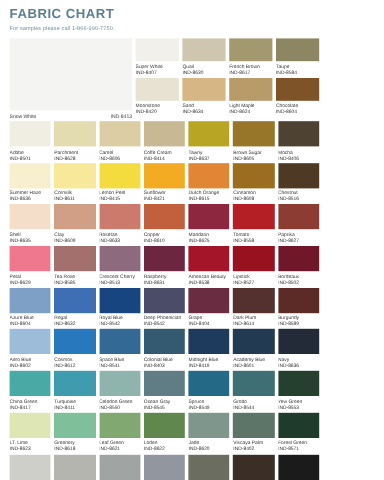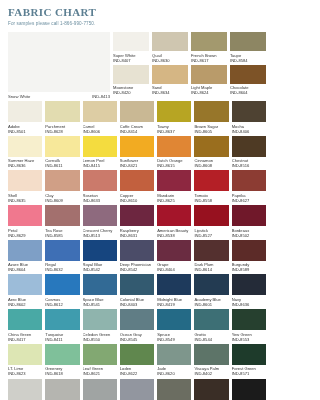--- a/index.html
+++ b/index.html
@@ -11,21 +11,20 @@
     overflow: hidden;
   }
   .page { width: 274px; height: 400px; padding: 6px 8px 0 8px; position: relative; }
 
   .title {
     color: #5c7f92;
     font-size: 11px;
     font-weight: bold;
     letter-spacing: 0.4px;
     line-height: 13px;
-    font-family: Liberation Serif, serif;
   }
   .subtitle {
     color: #6d8fa0;
     font-size: 4.6px;
     letter-spacing: 0.1px;
     margin-top: 2px;
     line-height: 6px;
   }
 
   .hero-section {

